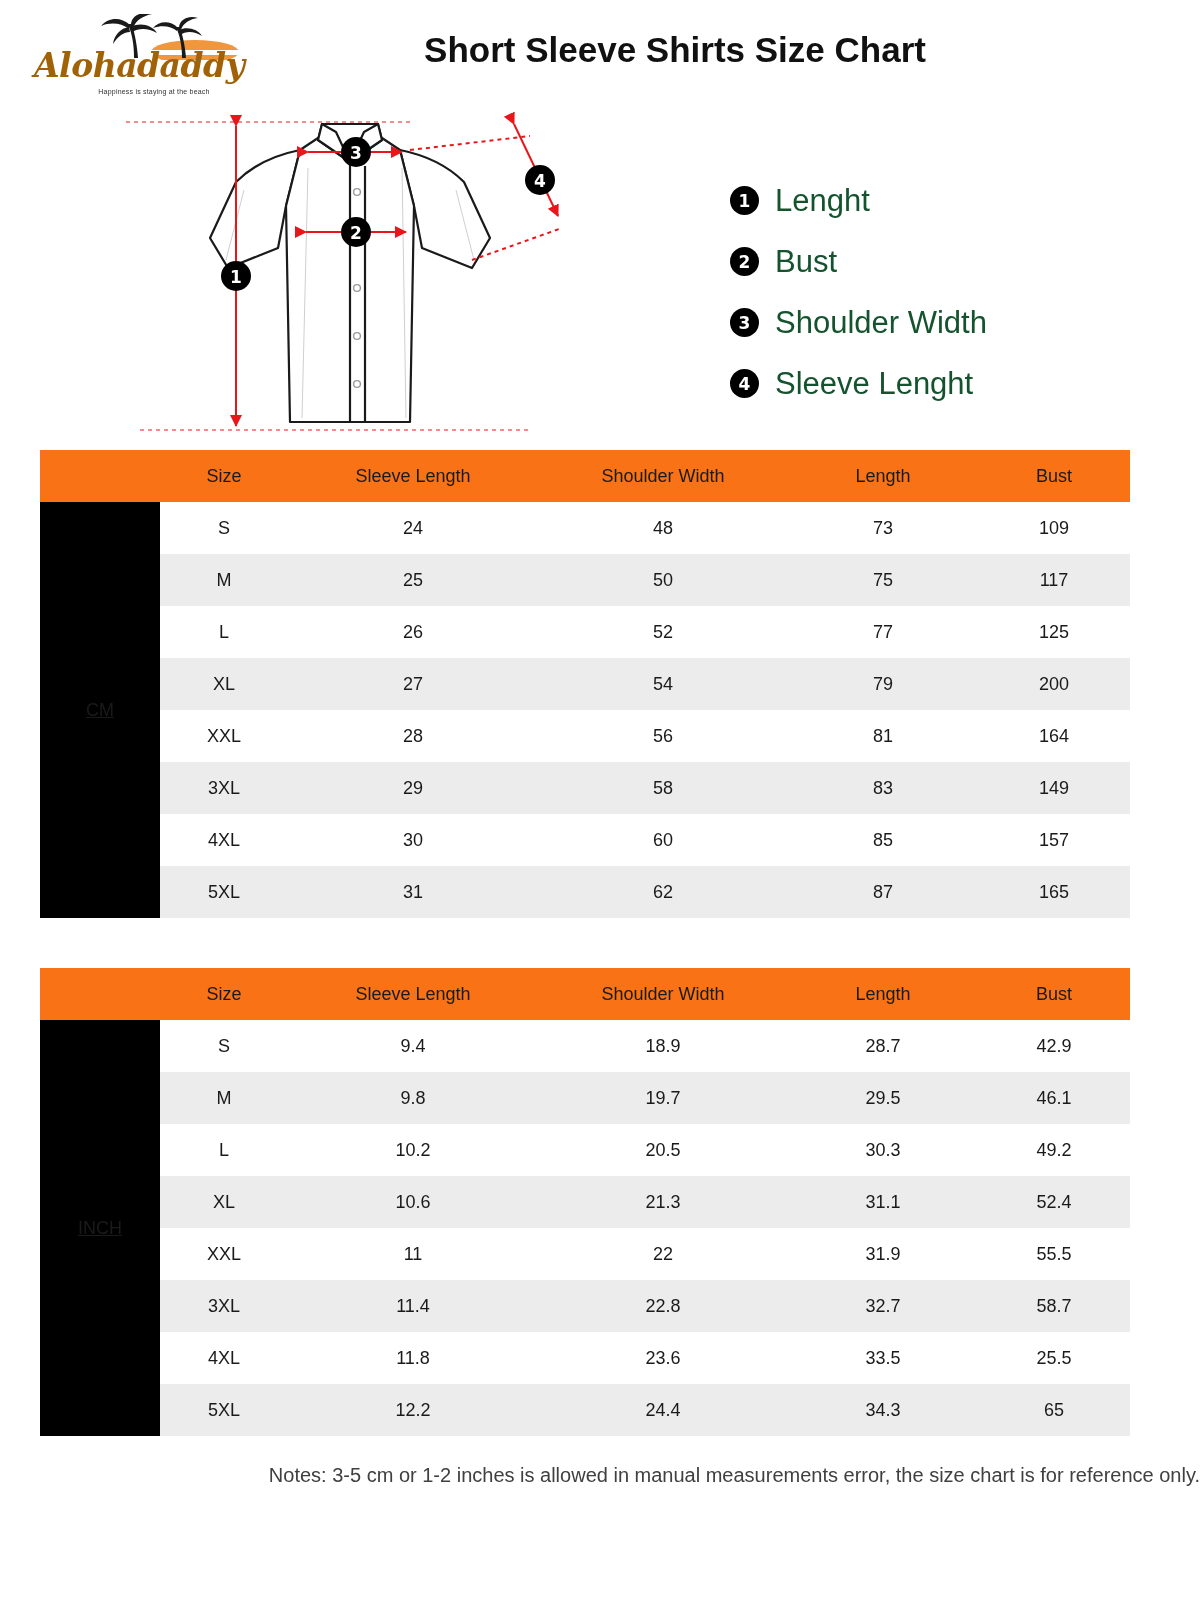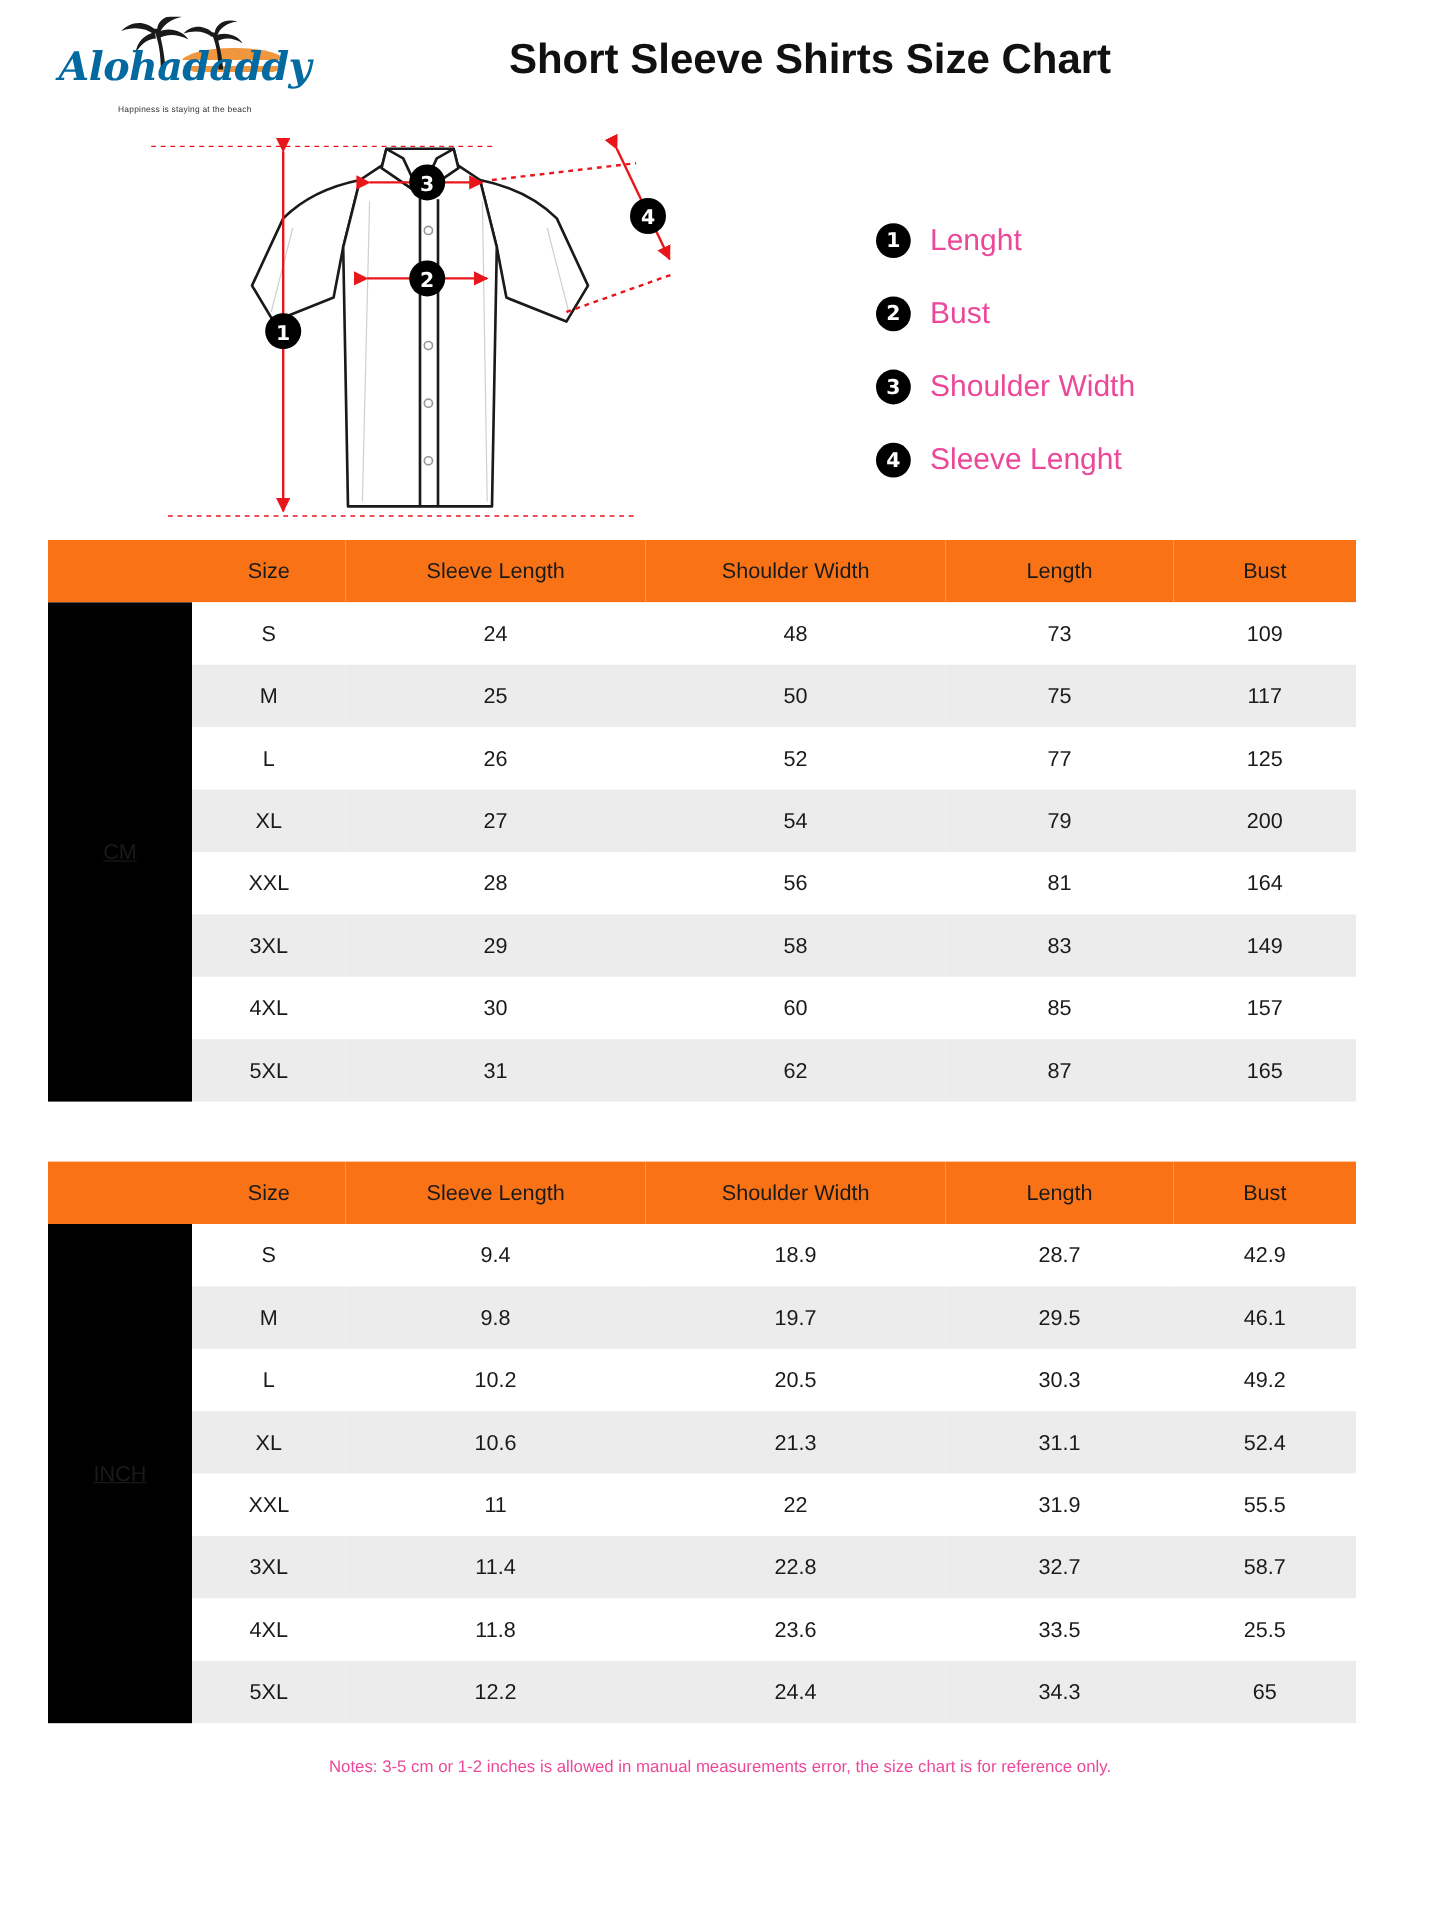--- a/index.html
+++ b/index.html
@@ -31,29 +31,28 @@
   .brand-palms {
     position: absolute;
     left: 60px;
     top: 2px;
     width: 150px;
     height: 46px;
   }
   .brand-name {
     position: absolute;
     left: 0px;
-    top: 24px;
+    top: 34px;
     width: 240px;
-    text-align: center;
     font-family: "DejaVu Serif", serif;
     font-style: italic;
     font-weight: bold;
     font-size: 33px;
     letter-spacing: -0.5px;
-    color: #0369a1;
+    color: #a16207;
   }
   .brand-tagline {
     position: absolute;
     left: 0px;
     top: 76px;
     width: 240px;
     text-align: center;
     font-size: 7px;
     color: #333333;
     letter-spacing: 0.2px;
@@ -99,22 +98,22 @@
     font-size: 17px;
     font-weight: bold;
     display: flex;
     align-items: center;
     justify-content: center;
     font-family: "DejaVu Sans", sans-serif;
     flex: 0 0 auto;
   }
   .legend-label {
     margin-left: 16px;
-    font-size: 25px;
-    color: #ec4899;
+    font-size: 31px;
+    color: #14532d;
   }
 
   
   .table-block {
     position: relative;
     margin: 0 40px;
   }
   table.size-table {
     border-collapse: collapse;
     width: 1090px;
@@ -154,23 +153,23 @@
   .col-sleeve{ width: 250px; }
   .col-shoul { width: 250px; }
   .col-len   { width: 190px; }
   .col-bust  { width: 152px; }
 
   .table-spacer { height: 50px; }
 
   .notes {
     margin-top: 28px;
     width: 100%;
-    text-align: center;
-    font-size: 14px;
-    color: #ec4899;
+    text-align: right;
+    font-size: 20px;
+    color: #404040;
   }
 </style>
 </head>
 <body>
 
 <div class="header">
 
   <div class="brand">
     <svg class="brand-palms" viewBox="0 0 150 46">
       <ellipse cx="101" cy="38" rx="44" ry="12" fill="#f0963c"></ellipse>

